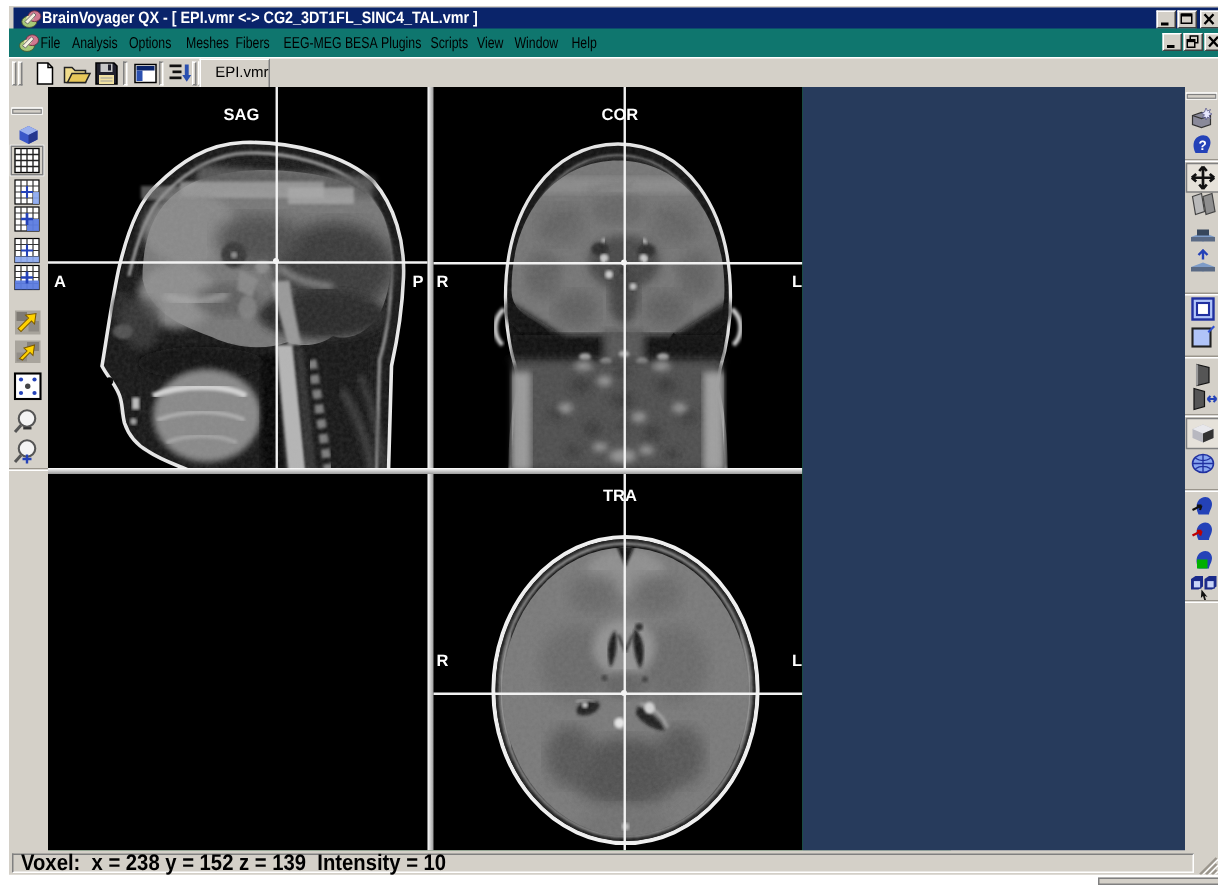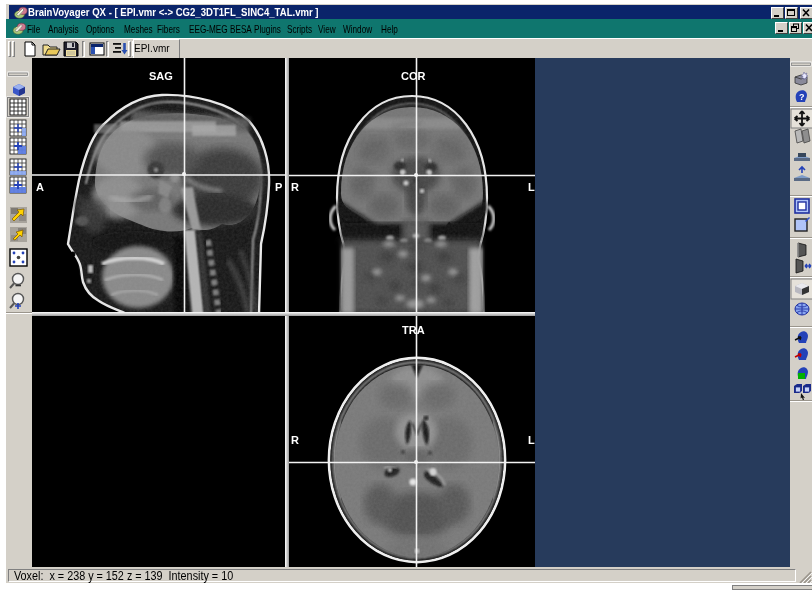--- a/index.html
+++ b/index.html
@@ -30,42 +30,42 @@
 
 #toolbar { position:absolute; left:2px; top:38px; width:808px; height:20px;
   background:#d4d0c8; border-top:1px solid #fff; }
 .tbgrip { position:absolute; top:2px; width:3px; height:16px;
   border-top:1px solid #fff; border-left:1px solid #fff;
   border-right:1px solid #808080; border-bottom:1px solid #808080; }
 .tbtnb { position:absolute; top:1px; width:20px; height:18px; }
 #epitab { position:absolute; left:127px; top:0px; width:47px; height:20px;
   background:#d4d0c8; border-top:1px solid #fff; border-left:1px solid #fff;
   border-right:1px solid #808080; border-bottom:1px solid #d4d0c8;
-  font-size:10px; text-align:left; line-height:17px; color:#000; }
+  font-size:10px; text-align:right; line-height:17px; color:#000; }
 
 
 #leftbar { position:absolute; left:2px; top:58px; width:26px; height:509px;
   background:#d4d0c8; }
 #rightbar { position:absolute; left:786px; top:58px; width:24px; height:509px;
   background:#d4d0c8; }
 
 
 #viewport { position:absolute; left:28px; top:58px; width:602px; height:509px;
   background:#15803d; }
 #bluepanel { position:absolute; left:531px; top:58px; width:255px; height:509px;
   background:#273b5c; }
 
 
 #statusrow { position:absolute; left:2px; top:567px; width:808px; height:16px;
   background:#d4d0c8; }
 #statuspanel { position:absolute; left:2px; top:2px; width:788px; height:13px;
   border-top:1px solid #808080; border-left:1px solid #808080;
   border-right:1px solid #fff; border-bottom:1px solid #fff;
-  font-size:12px; color:#000; line-height:12px; padding-left:5px; white-space:nowrap;
-  background:#d4d0c8; }
+  font-size:15px; color:#000; line-height:12px; padding-left:5px; white-space:nowrap;
+  background:#d4d0c8;font-weight:bold; }
 #cornerbox { position:absolute; left:728px; top:585px; width:84px; height:5px;
   background:#d4d0c8; border:1px solid #808080; }
 </style>
 </head>
 <body>
 <div id="app">
 
   <div style="position:absolute;left:2px;top:4px;width:808px;height:579px;" class="gray"></div>
 
   <div id="titlebar">

